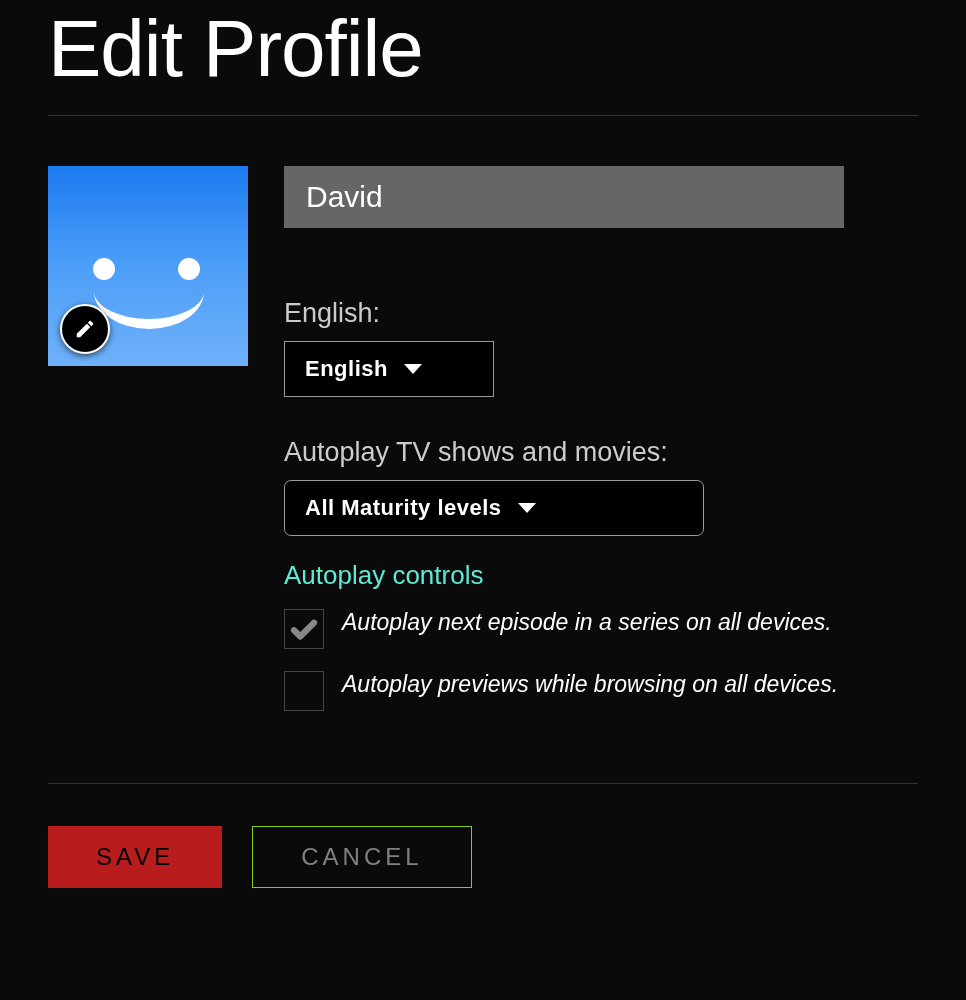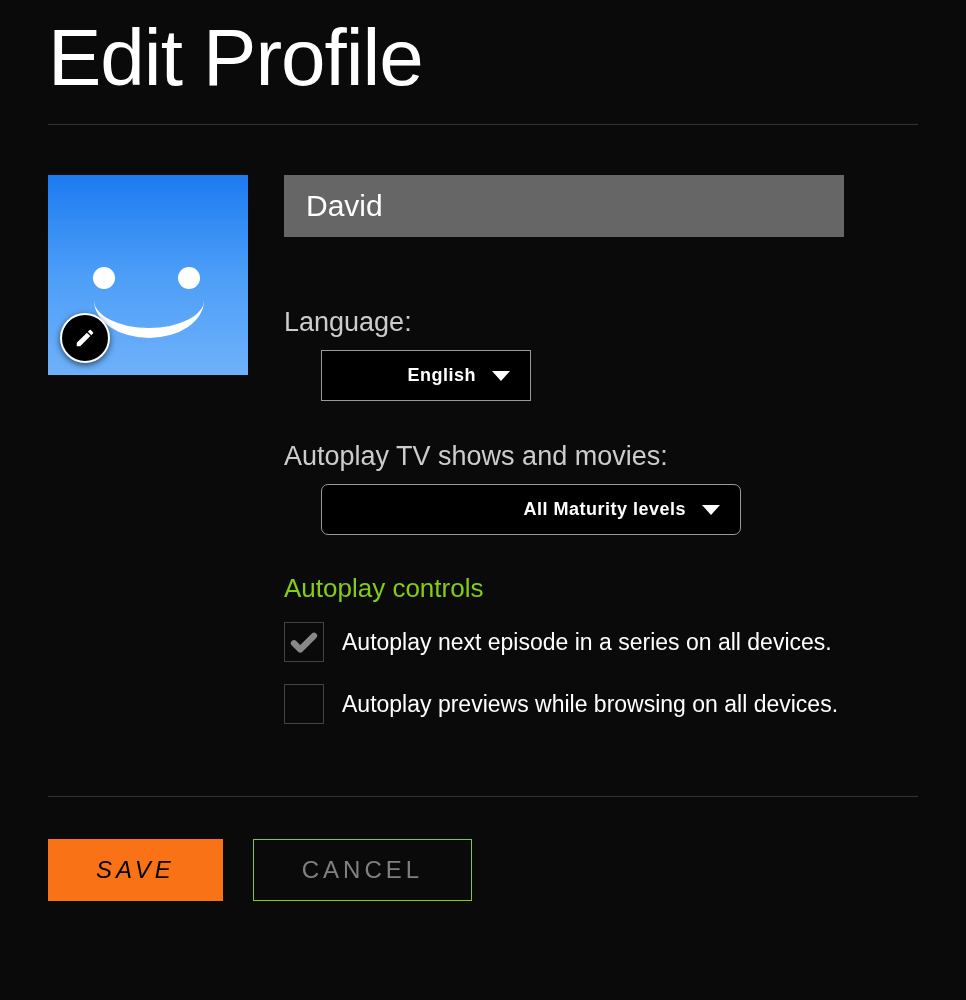--- a/index.html
+++ b/index.html
@@ -12,21 +12,21 @@
       color: #fff;
       font-family: -apple-system, BlinkMacSystemFont, "Helvetica Neue", Helvetica, Arial, sans-serif;
       width: 966px;
       height: 1000px;
       padding: 0 48px;
     }
     .page-title {
       font-size: 80px;
       font-weight: 400;
       color: #fff;
-      padding-top: 12px;
+      padding-top: 3px;
       padding-bottom: 20px;
       letter-spacing: -1px;
     }
     .divider {
       border: none;
       border-top: 1px solid #333;
       margin: 0;
     }
     .profile-row {
       display: flex;
@@ -109,56 +109,56 @@
       margin-top: 40px;
       margin-bottom: 12px;
     }
     .field-label-first {
       margin-top: 70px;
     }
     .select-box {
       background: #000;
       border: 1px solid #999;
       color: #fff;
-      font-size: 18px;
+      font-size: 22px;
       font-weight: 700;
       padding: 14px 20px;
       display: inline-flex;
       align-items: center;
-      justify-content: flex-end;
+      justify-content: flex-start;
       cursor: pointer;
       letter-spacing: 0.5px;
-      margin-left: 37px;
     }
     .select-language {
       width: 210px;
     }
     .select-maturity {
       width: 420px;
       border-radius: 7px;
     }
     .caret-down {
       width: 0;
       height: 0;
       border-left: 9px solid transparent;
       border-right: 9px solid transparent;
       border-top: 10px solid #fff;
       margin-left: 16px;
     }
     .section-heading {
-      color: #84cc16;
+      color: #5eead4;
       font-size: 26px;
-      margin-top: 38px;
+      margin-top: 24px;
       margin-bottom: 18px;
     }
     .checkbox-row {
       display: flex;
-      align-items: center;
+      align-items: flex-start;
       gap: 18px;
       margin-bottom: 22px;
+      font-style: italic;
     }
     .checkbox {
       width: 40px;
       height: 40px;
       border: 1px solid #444;
       background: #0a0a0a;
       display: flex;
       align-items: center;
       justify-content: center;
       cursor: pointer;
@@ -186,23 +186,22 @@
     .btn {
       font-size: 24px;
       font-weight: 500;
       letter-spacing: 4px;
       padding: 16px 48px;
       cursor: pointer;
       border: none;
       font-family: inherit;
     }
     .btn-primary {
-      background: #f97316;
+      background: #b91c1c;
       color: #000;
-      font-style: italic;
     }
     .btn-secondary {
       background: transparent;
       color: #808080;
       border: 1px solid #84cc16;
     }
   </style>
 </head>
 <body>
 
@@ -221,21 +220,21 @@
       <svg viewBox="0 0 24 24">
         <path d="M3 17.25V21h3.75L17.81 9.94l-3.75-3.75L3 17.25zM20.71 7.04a1 1 0 0 0 0-1.41l-2.34-2.34a1 1 0 0 0-1.41 0l-1.83 1.83 3.75 3.75 1.83-1.83z"></path>
       </svg>
     </div>
   </div>
 
   <div class="form-col">
 
     <input type="text" class="name-input" value="David" style="">
 
-    <div class="field-label field-label-first">Language:</div>
+    <div class="field-label field-label-first">English:</div>
     <div class="select-box select-language">
       <span>English</span>
       <span class="caret-down"></span>
     </div>
 
     <div class="field-label">Autoplay TV shows and movies:</div>
     <div class="select-box select-maturity">
       <span>All Maturity levels</span>
       <span class="caret-down"></span>
     </div>

